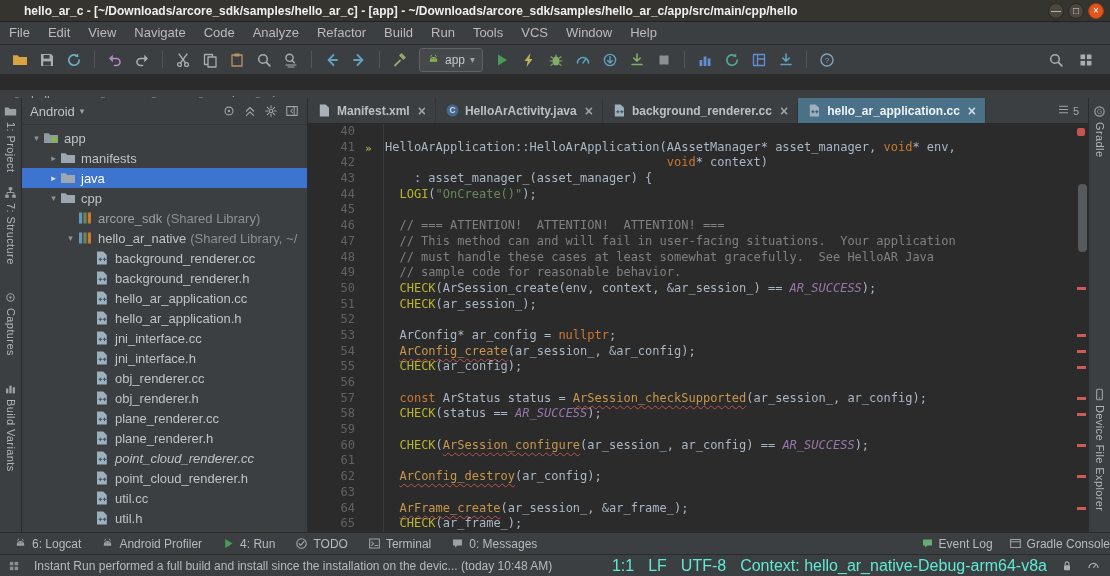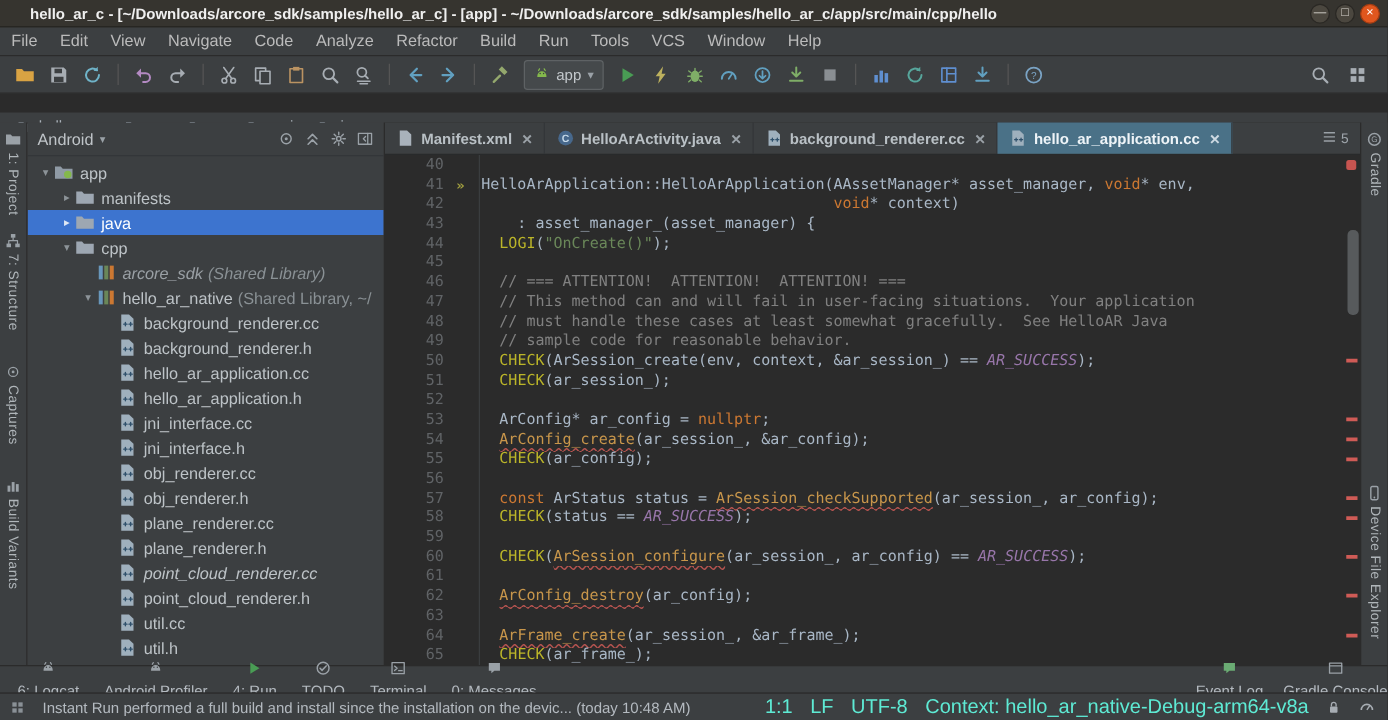--- a/index.html
+++ b/index.html
@@ -101,21 +101,21 @@
          font-size:11px;color:#a3a040;line-height:15.7px;}
   .errind{position:absolute;top:4px;right:3px;width:8px;height:8px;border-radius:2px;background:#c75450;}
   .sthumb{position:absolute;right:1px;top:60px;width:9px;height:68px;background:rgba(170,178,184,.35);border-radius:4px;}
   .emark{position:absolute;right:2px;width:9px;height:3px;background:#cf5b56;}
 
   
   #bottombar{position:absolute;left:0;top:532px;width:1110px;height:22px;background:#3c3f41;
              border-top:1px solid #2b2b2b;display:flex;align-items:center;box-sizing:border-box;}
   .bleft{display:flex;align-items:center;gap:20px;padding-left:14px;}
   .bright{margin-left:auto;display:flex;align-items:center;gap:16px;}
-  .bitem{display:flex;align-items:center;gap:5px;font-size:12px;color:#b4bac0;flex-direction:column;}
+  .bitem{display:flex;align-items:center;gap:5px;font-size:12px;color:#b4bac0;}
 
   
   #statusbar{position:absolute;left:0;top:554px;width:1110px;height:22px;background:#3c3f41;
              border-top:1px solid #2b2b2b;display:flex;align-items:center;box-sizing:border-box;}
   .sbtn{margin-left:8px;display:inline-flex;}
   .smsg{font-size:12px;color:#b4bac0;margin-left:14px;white-space:nowrap;overflow:hidden;}
   .sright{margin-left:auto;display:flex;align-items:center;gap:14px;padding-right:10px;}
   .sitem{font-size:16px;color:#5eead4;white-space:nowrap;}
 </style>
 </head>
@@ -550,21 +550,21 @@
         </div>
         <div class="trow" style="padding-left: 25px;">
           <span class="arrow">▾</span>
           <span class="ic">
             <svg viewBox="0 0 16 16" width="16" height="16" fill="currentColor" style="color:#9da7b2">
               <path d="M1 3.2h4.6L7.2 5H15v8H1z"></path>
             </svg>
           </span>
           <span class="tlabel">cpp</span>
         </div>
-        <div class="trow" style="padding-left: 42px; font-style: italic;">
+        <div class="trow" style="padding-left: 42px;">
           <span class="arrow"></span>
           <span class="ic">
             <svg viewBox="0 0 16 16" width="16" height="16" fill="currentColor" style="color:#a7adb3">
               <rect x="2" y="2.5" width="3.2" height="11" fill="#6897bb"></rect>
               <rect x="6.4" y="2.5" width="3.2" height="11" fill="#6a8759"></rect>
               <rect x="10.8" y="2.5" width="3.2" height="11" fill="#cc7832"></rect>
             </svg>
           </span>
           <span class="tlabel dim">arcore_sdk</span>
           <span class="tsuffix"> (Shared Library)</span>

